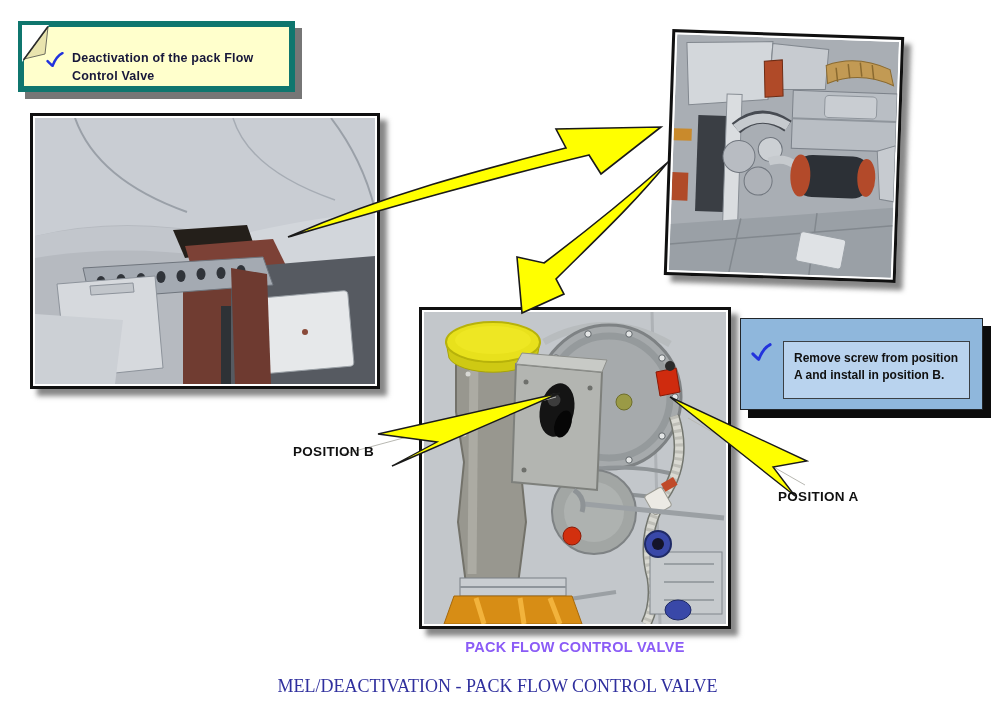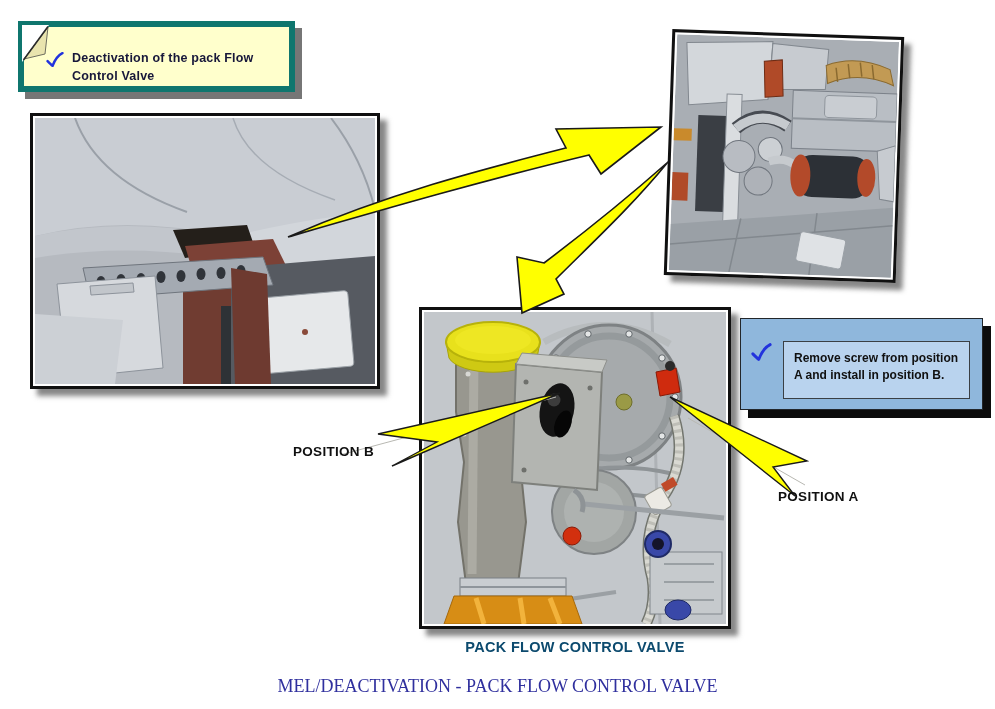--- a/index.html
+++ b/index.html
@@ -60,21 +60,21 @@
 
   
   .pos-label {
     position:absolute; font-weight:bold; font-size:13.5px;
     color:var(--label-text,#101010); letter-spacing:.3px; z-index:70;
   }
   .pos-b { left:293px; top:444px; }
   .pos-a { left:778px; top:489px; }
   .photo-caption {
     position:absolute; left:419px; top:639px; width:312px; text-align:center;
-    font-weight:bold; font-size:14.5px; color:#0c4a6e; letter-spacing:.3px; z-index:70;
+    font-weight:bold; font-size:14.5px; color:#8b5cf6; letter-spacing:.3px; z-index:70;
   }
   .footer-title {
     position:absolute; left:0; right:0; top:668px; text-align:center;
     font-family:"Liberation Serif", serif; font-size:18px;
     color:var(--footer-title,#30309E); z-index:70;margin-top:8px;
   }
 
   
   .arrows { position:absolute; left:0; top:0; z-index:50; pointer-events:none; }
   .arrow-shape { fill:var(--arrow-fill,#FFFF00); stroke:var(--arrow-stroke,#1a1a1a); }

